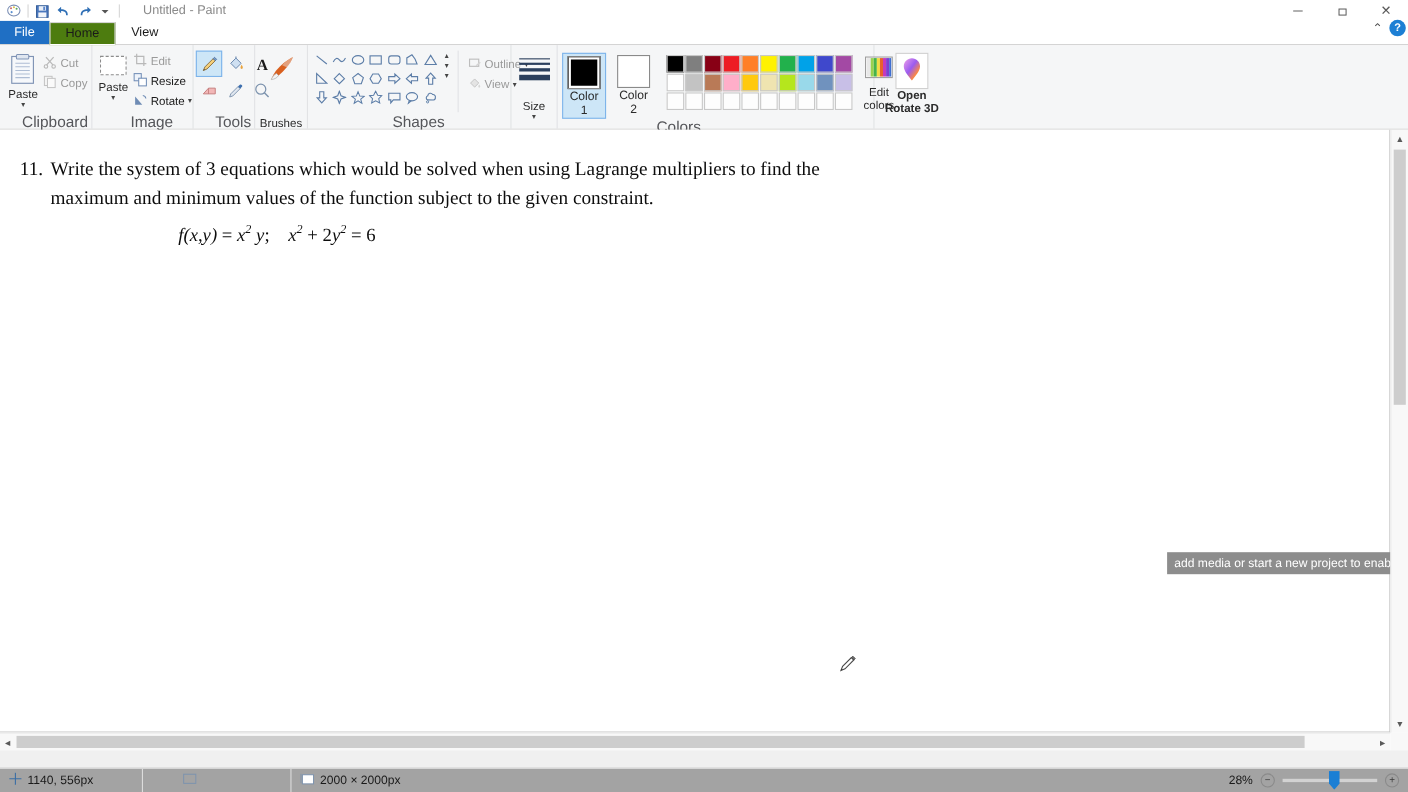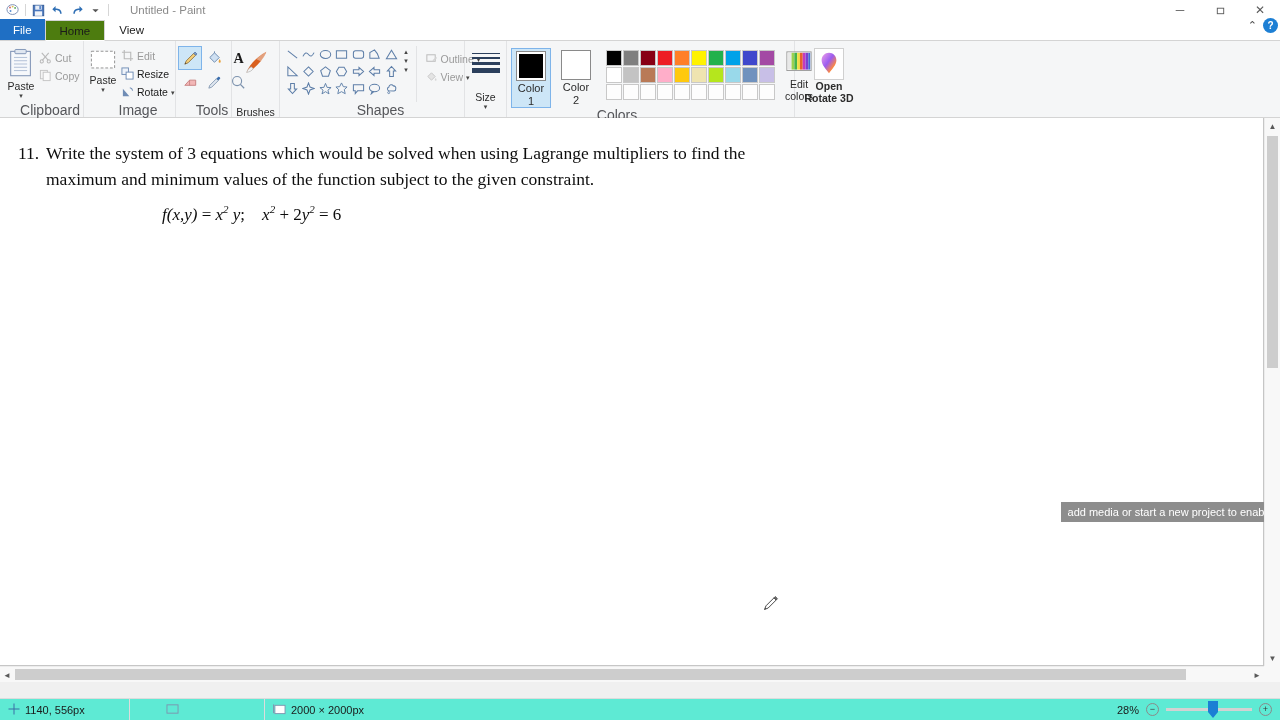--- a/index.html
+++ b/index.html
@@ -209,21 +209,21 @@
     background:#cdcdcd;
   }
   .corner-box {
     position:absolute; right:0; bottom:0; width:16px; height:16px;
     background:#f8f8f8;
   }
 
   
   .statusbar {
     position:absolute; left:0; right:0; bottom:0; height:22px;
-    background:#5eead4; border-top:1px solid #dcdcdc;
+    background:#a3a3a3; border-top:1px solid #dcdcdc;
     display:flex; align-items:center; font-size:11px; color:#1a1a1a;
   }
   .sb-cell {
     height:22px; display:flex; align-items:center; gap:5px;
     padding: 0 8px; border-right:1px solid #dcdcdc;
   }
   .sb-spacer { flex:1; }
   .zoom-area { display:flex; align-items:center; gap:7px; padding-right:8px;}
   .zoom-pct { width:34px; text-align:right; }
   .circ-btn {

